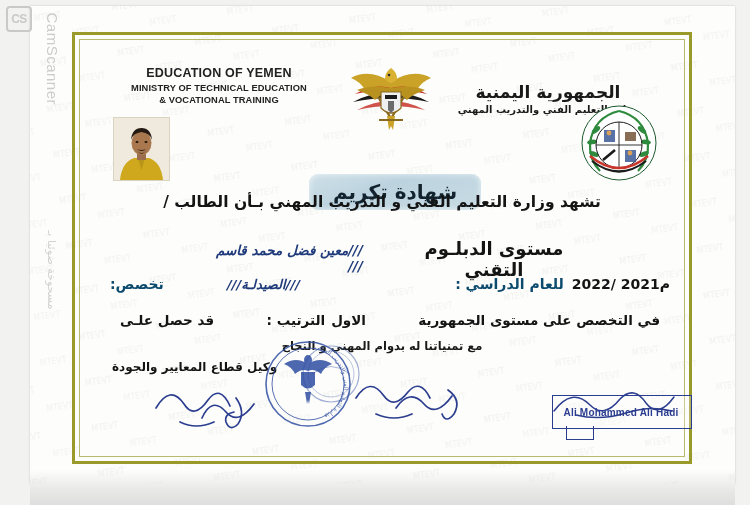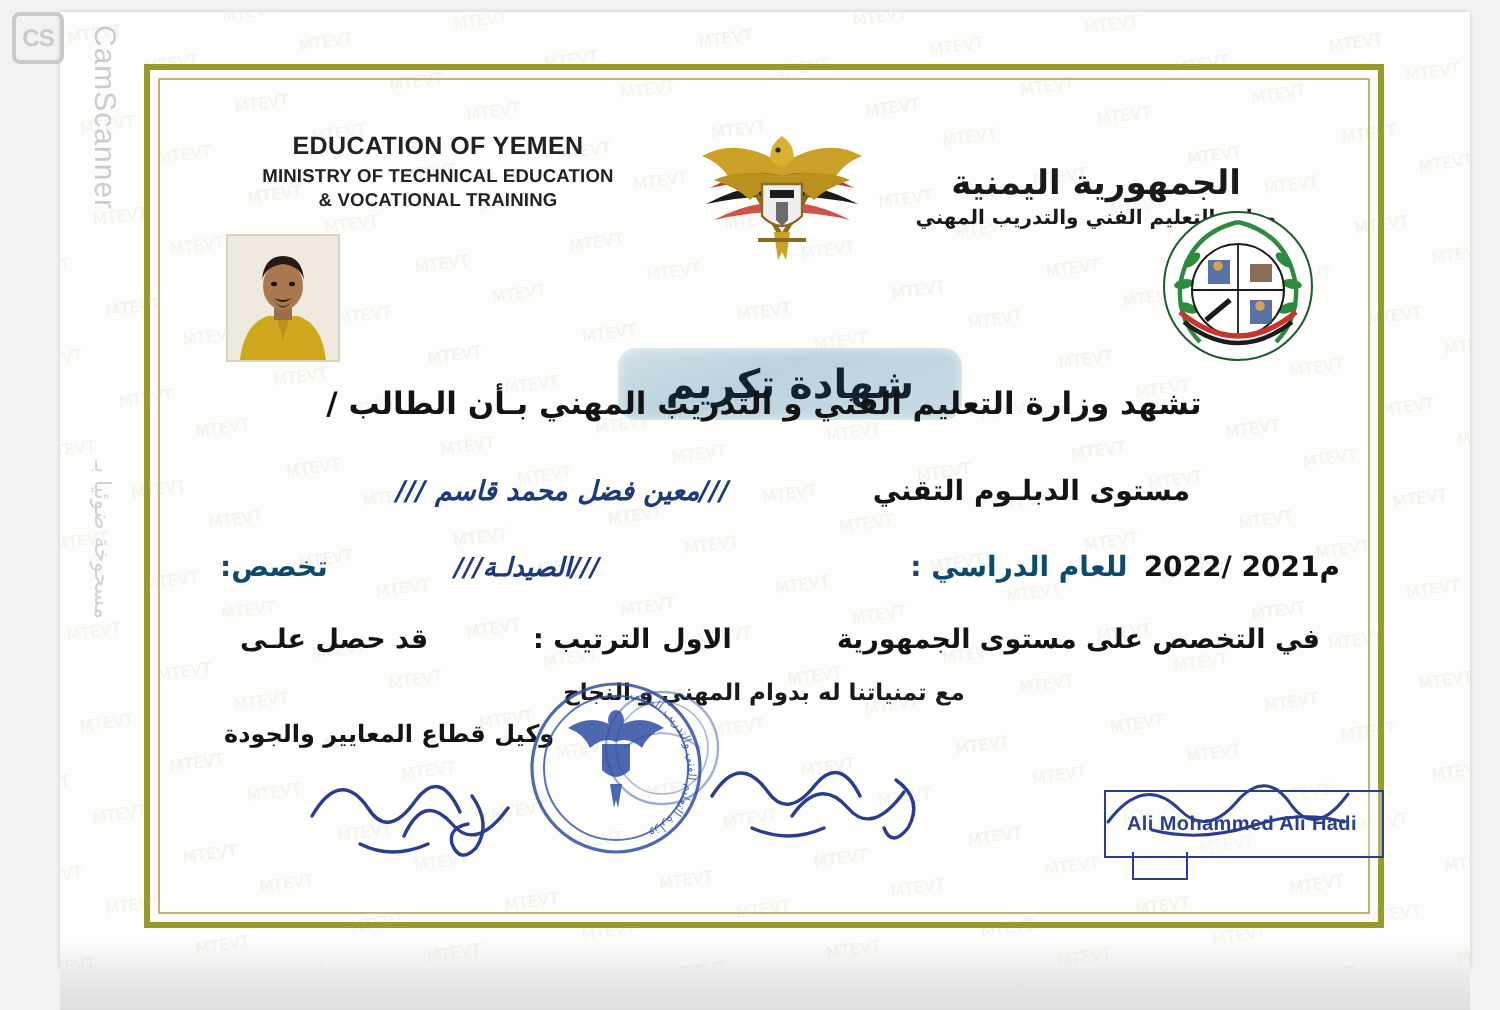--- a/index.html
+++ b/index.html
@@ -174,21 +174,21 @@
   }
   .name-value {
     color: #1f3a7a;
     font-size: 13.5px;
     font-weight: bold;
     font-style: italic;
     padding-left: 88px;
   }
   .level-value {
     color: #141414;
-    font-size: 14px;
+    font-size: 18px;
     font-weight: bold;
     padding-right: 60px;
     text-align: center;
   }
 
   #spec-row {
     left: 110px; top: 276px;
     width: 560px;
     display: flex;
     flex-direction: row-reverse;

